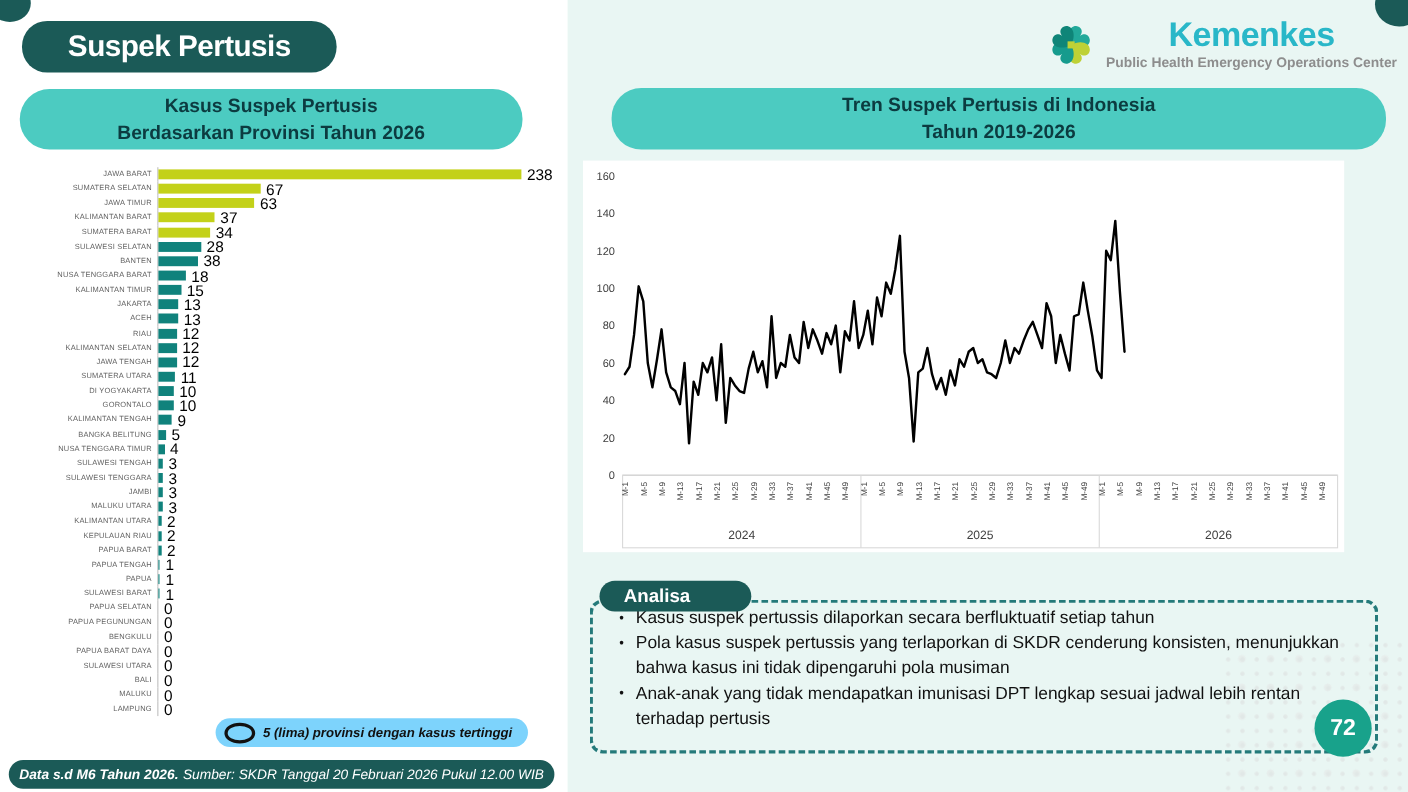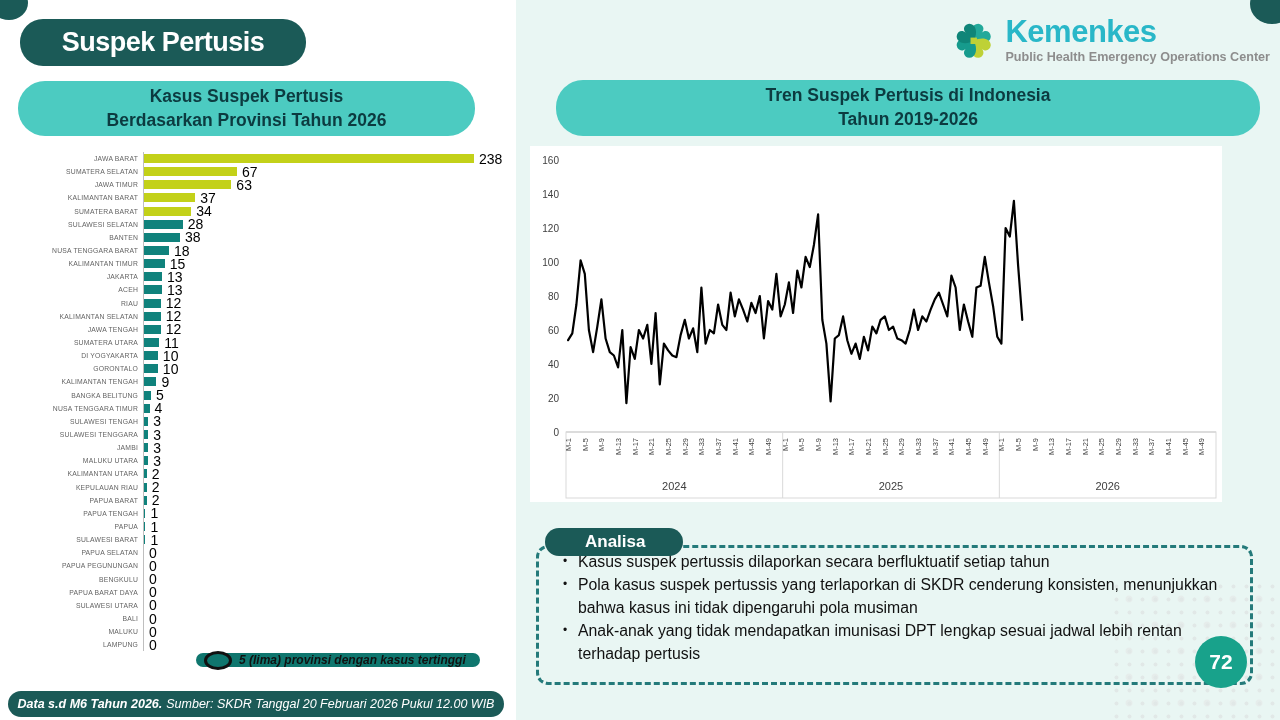--- a/index.html
+++ b/index.html
@@ -26,44 +26,44 @@
   .chip-left{left:18px;top:81px;width:457px;height:55px;}
   .chip-right{left:556px;top:80px;width:704px;height:56px;}
   
   .barchart{position:absolute;left:20px;top:152px;width:472px;height:500px;}
   .bar-row{height:13.15px;display:flex;align-items:center;}
   .bar-label{width:118px;text-align:right;padding-right:5px;font-size:6.8px;color:#636363;letter-spacing:.2px;white-space:nowrap;flex:none;}
   .bar-zone{flex:1;height:100%;border-left:1px solid #bfbfbf;display:flex;align-items:center;}
   .bar{height:9px;flex:none;}
   .bar-val{margin-left:5px;font-size:14px;font-weight:normal;color:#000;line-height:1;}
   .legend-chip{
-    position:absolute;left:196px;top:653px;height:14px;padding:0 14px 0 8px;background:#0f766e;border-radius:13px;
+    position:absolute;left:196px;top:653px;height:26px;padding:0 14px 0 8px;background:#7dd3fc;border-radius:13px;
     display:flex;align-items:center;gap:7px;
   }
   .legend-oval{width:22px;height:13px;border:3px solid #111;border-radius:50%;background:transparent;flex:none;}
   .legend-text{font-size:12px;font-weight:bold;font-style:italic;color:#111;white-space:nowrap;}
   .footer-pill{
     position:absolute;left:8px;top:691px;width:496px;height:26px;background:#1b5a57;border-radius:13px;
     display:flex;align-items:center;justify-content:center;color:#fff;font-size:12.5px;font-style:italic;white-space:nowrap;
   }
   .footer-pill b{margin-right:4px;}
   
   .logo{position:absolute;left:948px;top:8px;width:322px;height:64px;display:flex;align-items:center;}
-  .logo-text{margin-left:6px;}
+  .logo-text{margin-left:6px;text-align:center;}
   .logo-name{color:#29b7c8;font-weight:bold;font-size:31px;line-height:1;letter-spacing:-.5px;}
   .logo-sub{color:#8d8d8d;font-weight:bold;font-size:12.6px;margin-top:3px;white-space:nowrap;}
   
   .trend-wrap{position:absolute;left:530px;top:146px;width:692px;height:356px;background:#ffffff;}
   
   .analisa-box{
     position:absolute;left:536px;top:545px;width:711px;height:134px;border:3px dashed #247a7a;border-radius:12px;background:transparent;
   }
   .analisa-pill{
     position:absolute;left:545px;top:528px;width:138px;height:28px;background:#1b5a57;border-radius:14px;z-index:2;
-    display:flex;align-items:center;color:#fff;font-weight:bold;font-size:17px;padding-left:40px;box-sizing:border-box;
+    display:flex;align-items:center;color:#fff;font-weight:bold;font-size:17px;padding-left:22px;box-sizing:border-box;
   }
   .analisa-list{position:absolute;left:552px;top:551px;width:692px;z-index:1;}
   .analisa-item{display:flex;font-size:15.8px;color:#111;line-height:1.42;margin-bottom:1px;}
   .analisa-item .dot{width:26px;flex:none;text-align:center;font-size:12px;padding-top:2px;}
   .page-circle{
     position:absolute;left:1195px;top:636px;width:52px;height:52px;border-radius:50%;background:#18a28b;z-index:3;
     display:flex;align-items:center;justify-content:center;color:#fff;font-weight:bold;font-size:21px;
   }
 </style>
 </head>

